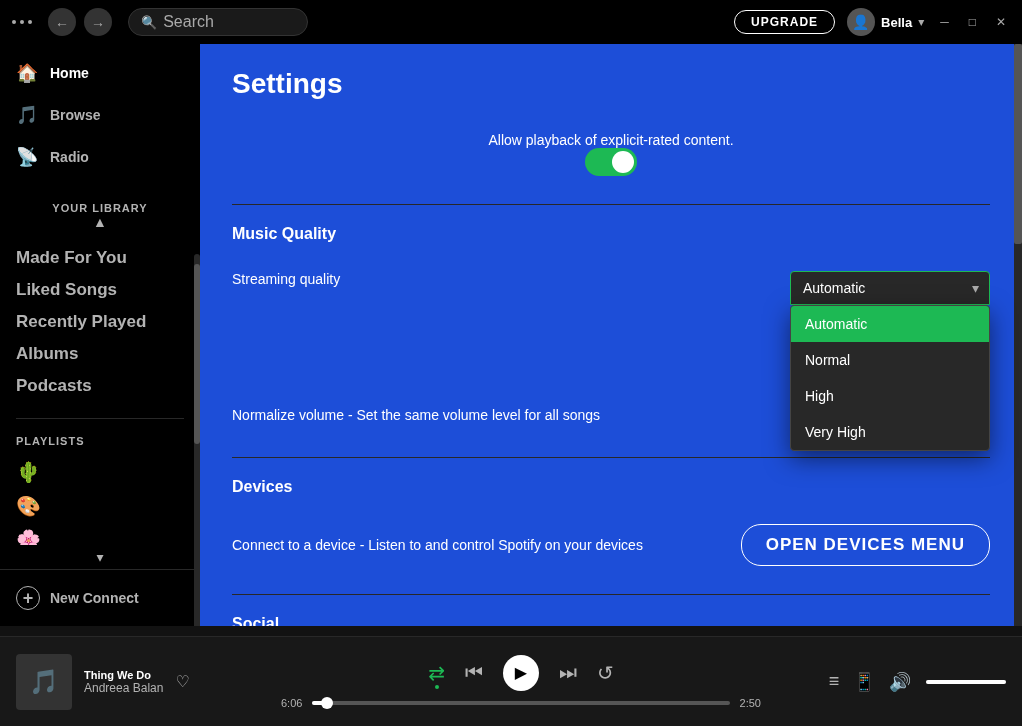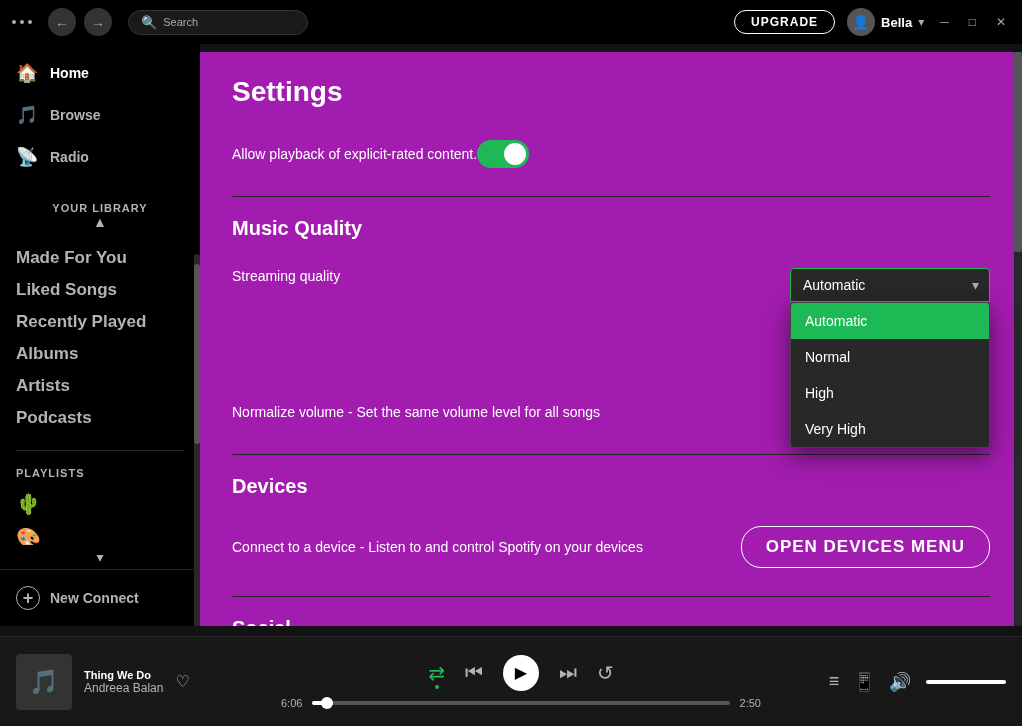--- a/index.html
+++ b/index.html
@@ -49,21 +49,21 @@
       border: 1px solid #333;
       border-radius: 20px;
       padding: 4px 12px;
       width: 180px;
       gap: 6px;
     }
     .search-bar input {
       background: transparent;
       border: none;
       color: #a16207;
-      font-size: 11px;
+      font-size: 16px;
       outline: none;
       width: 130px;
     }
     .search-bar input::placeholder { color: #aaa; }
     .titlebar-right {
       display: flex; align-items: center; gap: 12px;
     }
     .upgrade-btn {
       border: 1px solid #fff;
       border-radius: 20px;
@@ -177,60 +177,60 @@
     .plus-circle {
       width: 24px; height: 24px; border-radius: 50%;
       border: 1px solid #b3b3b3;
       display: flex; align-items: center; justify-content: center;
       font-size: 18px; line-height: 1;
     }
 
     
     .content-area {
       flex: 1;
-      background: #a21caf;
+      background: #1d4ed8;
       overflow-y: auto;
       padding: 24px 32px;
       position: relative;
-      margin-top: 8px;
     }
     .content-area::-webkit-scrollbar { width: 8px; }
     .content-area::-webkit-scrollbar-track { background: #121212; }
     .content-area::-webkit-scrollbar-thumb { background: #555; border-radius: 4px; }
 
     .settings-title {
       font-size: 28px; font-weight: 700; margin-bottom: 24px;
     }
 
     .settings-divider {
       height: 1px; background: #282828; margin: 20px 0;
     }
 
     .settings-row {
-      display: flex; align-items: center; 
+      display: flex; align-items: center; justify-content: space-between;
       padding: 8px 0;
+      flex-direction: column;
     }
     .settings-label {
       font-size: 14px; color: #fff;
     }
 
     
     .toggle-switch {
       width: 52px; height: 28px; border-radius: 14px;
       background: #1db954;
       position: relative; cursor: pointer;
     }
     .toggle-knob {
       width: 22px; height: 22px; border-radius: 50%; background: #fff;
       position: absolute; top: 3px; right: 3px;
       transition: left 0.2s;
     }
 
     .section-title {
-      font-size: 20px; font-weight: 700; margin: 16px 0 20px 0;
+      font-size: 16px; font-weight: 700; margin: 16px 0 20px 0;
     }
 
     
     .quality-row {
       display: flex; align-items: flex-start; justify-content: space-between;
       padding: 8px 0;
       position: relative;
     }
     .dropdown-wrapper {
       position: relative; width: 200px;
@@ -409,21 +409,20 @@
     <div class="sidebar-library">
       <div class="library-header">
         <span class="library-title">YOUR LIBRARY</span>
         <span class="library-chevron">▲</span>
       </div>
       <div class="library-items">
         <span class="library-link">Made For You</span>
         <span class="library-link">Liked Songs</span>
         <span class="library-link">Recently Played</span>
         <span class="library-link">Albums</span>
-        <span class="library-link">Artists</span>
         <span class="library-link">Podcasts</span>
       </div>
     </div>
 
     <div class="sidebar-divider"></div>
 
     <div class="playlists-section">
       <div class="playlists-title">PLAYLISTS</div>
       <div class="playlist-item">
         <span class="playlist-emoji">🌵</span>

